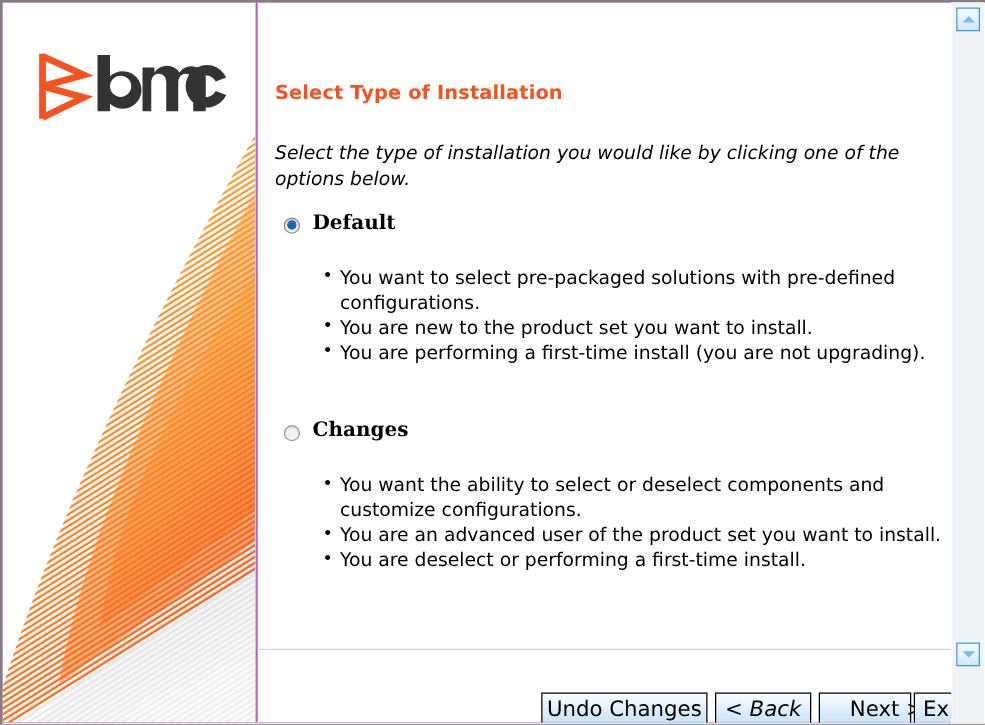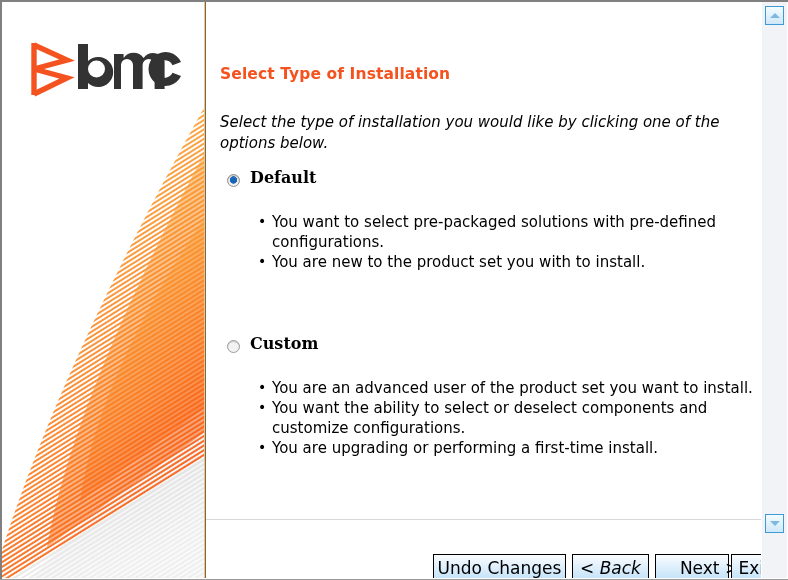--- a/index.html
+++ b/index.html
@@ -38,21 +38,21 @@
     width: 788px; height: 1px;
     background: #9a9a9a;
   }
 
   
   #content-area {
     position: absolute;
     left: 2px; top: 2px;
     width: 760px;
     height: 576px;
-    background: #a16207;
+    background: #a21caf;
     overflow: hidden;
   }
 
   
   #banner-panel {
     position: absolute;
     left: 0; top: 0;
     width: 203px;
     height: 576px;
     background: #ffffff;
@@ -328,33 +328,34 @@
 
       <div id="intro-text">Select the type of installation you would like by clicking one of the options below.</div>
 
       <div class="option-block" id="option-default">
         <div class="option-head">
           <span class="radio checked"></span>
           <span class="option-label">Default</span>
         </div>
         <ul class="bullets">
           <li>You want to select pre-packaged solutions with pre-defined configurations.</li>
-          <li>You are new to the product set you with to install.</li>
+          <li>You are new to the product set you want to install.</li>
+          <li>You are performing a first-time install (you are not upgrading).</li>
         </ul>
       </div>
 
       <div class="option-block" id="option-custom">
         <div class="option-head">
           <span class="radio"></span>
-          <span class="option-label">Custom</span>
+          <span class="option-label">Changes</span>
         </div>
         <ul class="bullets">
+          <li>You want the ability to select or deselect components and customize configurations.</li>
           <li>You are an advanced user of the product set you want to install.</li>
-          <li>You want the ability to select or deselect components and customize configurations.</li>
-          <li>You are upgrading or performing a first-time install.</li>
+          <li>You are deselect or performing a first-time install.</li>
         </ul>
       </div>
 
       <div id="footer-separator"></div>
 
       <div id="button-bar">
         <div class="btn" id="btn-undo">Undo Changes</div>
         <div class="btn" id="btn-back">&lt; Back</div>
         <div class="btn" id="btn-next">Next &gt;</div>
         <div class="btn" id="btn-exit">Exit</div>

